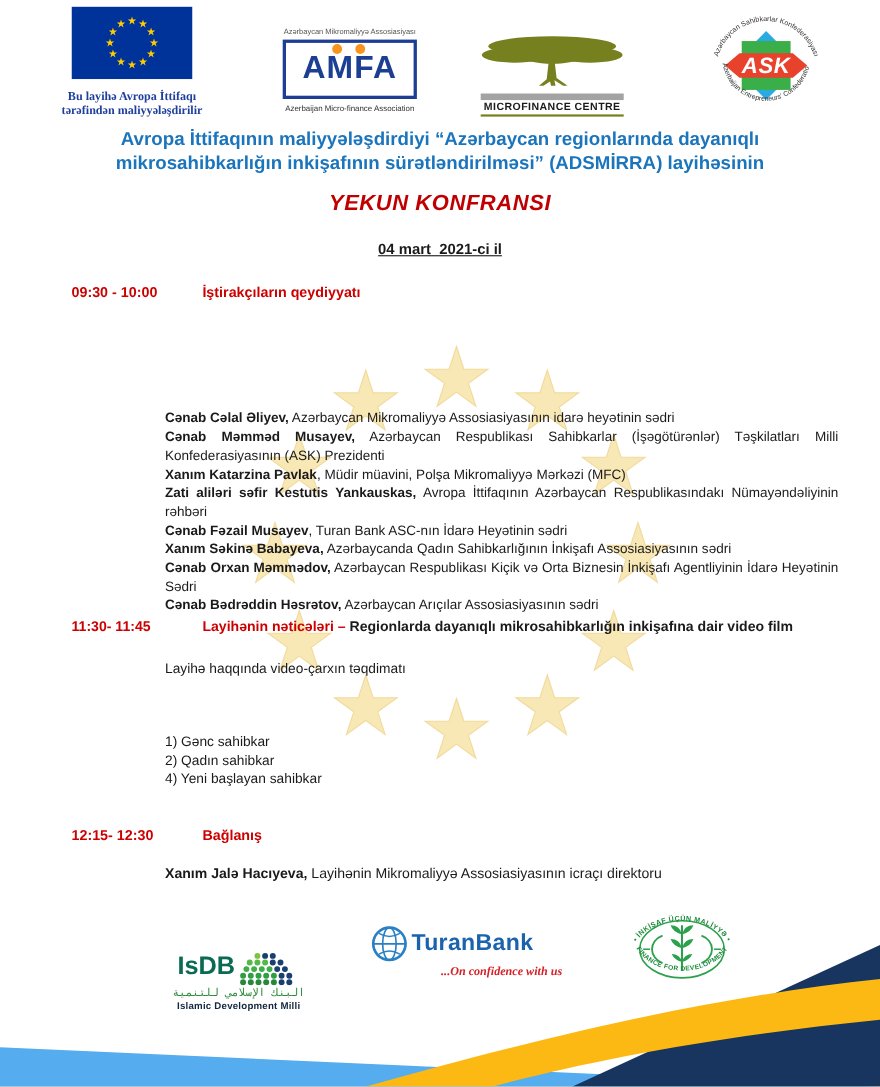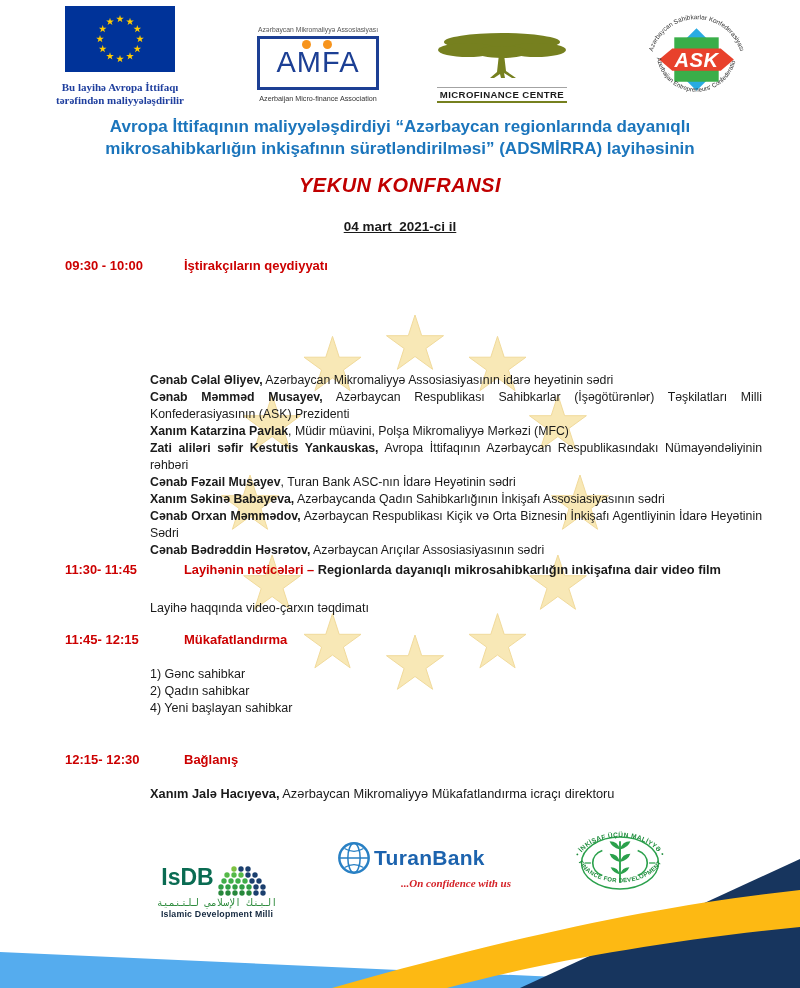--- a/index.html
+++ b/index.html
@@ -9,27 +9,27 @@
   #wm{position:absolute;left:0;top:0;z-index:0;pointer-events:none;}
   #bottom-shapes{position:absolute;left:0;bottom:0;z-index:1;pointer-events:none;}
 
   
   .eu-block{left:25px;top:6px;width:190px;text-align:center;}
   .eu-caption{margin-top:5px;font-family:"Liberation Serif",serif;font-weight:bold;
               font-size:11px;line-height:1.2;color:#1F3F9E;}
   .amfa-block{left:248px;top:26px;width:140px;text-align:center;}
   .amfa-top{font-size:6.8px;color:#555;}
   .amfa-box{position:relative;width:116px;height:48px;border:3px solid #1C3F94;margin:3px auto 4px;}
-  .amfa-box .acronym{font-size:29px;font-weight:400;color:#1C3F94;line-height:46px;letter-spacing:1px;}
+  .amfa-box .acronym{font-size:29px;font-weight:700;color:#1C3F94;line-height:46px;letter-spacing:1px;}
   .amfa-box .head{position:absolute;width:9px;height:9px;border-radius:50%;background:#F7941D;top:1px;}
   .amfa-box .h1{left:42px;} .amfa-box .h2{left:63px;}
   .amfa-bottom{font-size:7.2px;color:#333;}
   .mfc-block{left:428px;top:28px;width:148px;text-align:center;}
   .mfc-label{display:inline-block;font-size:9.6px;font-weight:bold;color:#1b1b1b;letter-spacing:.4px;
-             border-top:1px solid #a3a3a3;border-bottom:2px solid #76801F;padding:1px 3px;}
+             border-top:6px solid #a3a3a3;border-bottom:2px solid #76801F;padding:1px 3px;}
   .ask-block{left:638px;top:3px;width:118px;}
 
   
   .title{left:40px;top:116px;width:720px;text-align:center;font-size:17px;font-weight:bold;
          color:#1B75BC;line-height:1.28;}
   .conference{left:40px;top:174px;width:720px;text-align:center;font-size:20px;
               font-weight:bold;font-style:italic;color:#C00000;letter-spacing:.5px;}
   .date{left:40px;top:219px;width:720px;text-align:center;font-size:13.5px;font-weight:bold;}
   .date span{text-decoration:underline;}
 
@@ -164,36 +164,33 @@
     <div><span class="b">Cənab Orxan Məmmədov,</span><span> Azərbaycan Respublikası Kiçik və Orta Biznesin İnkişafı Agentliyinin İdarə Heyətinin Sədri</span></div>
     <div><span class="b">Cənab Bədrəddin Həsrətov,</span><span> Azərbaycan Arıçılar Assosiasiyasının sədri</span></div>
   </div>
 
   <div class="abs row r-res">
     <span class="time red">11:30- 11:45</span><span class="red">Layihənin nəticələri – </span><span>Regionlarda dayanıqlı mikrosahibkarlığın inkişafına dair video film</span>
   </div>
 
   <div class="abs note">Layihə haqqında video-çarxın təqdimatı</div>
 
-  <div class="abs row r-awd">
-    <span class="time red">11:45- 12:15</span><span class="red">Mükafatlandırma</span>
-  </div>
 
   <div class="abs awards">
     <div>1) Gənc sahibkar</div>
     <div>2) Qadın sahibkar</div>
     <div>4) Yeni başlayan sahibkar</div>
   </div>
 
   <div class="abs row r-close">
     <span class="time red">12:15- 12:30</span><span class="red">Bağlanış</span>
   </div>
 
   <div class="abs closing">
-    <span class="b">Xanım Jalə Hacıyeva,</span><span> Azərbaycan Mikromaliyyə Mükafatlandırma icraçı direktoru</span>
+    <span class="b">Xanım Jalə Hacıyeva,</span><span> Layihənin Mikromaliyyə Assosiasiyasının icraçı direktoru</span>
   </div>
 
   <div class="abs isdb-block">
     <div class="isdb-row">
       <span class="isdb-acronym">IsDB</span>
       <svg id="isdb-globe" width="56" height="32">
           <circle cx="17" cy="5" r="2.7" fill="#7DC242"></circle>
           <circle cx="24" cy="5" r="2.7" fill="#1B3F6E"></circle>
           <circle cx="31" cy="5" r="2.7" fill="#1B3F6E"></circle>
           <circle cx="10" cy="11" r="2.7" fill="#55B948"></circle>

